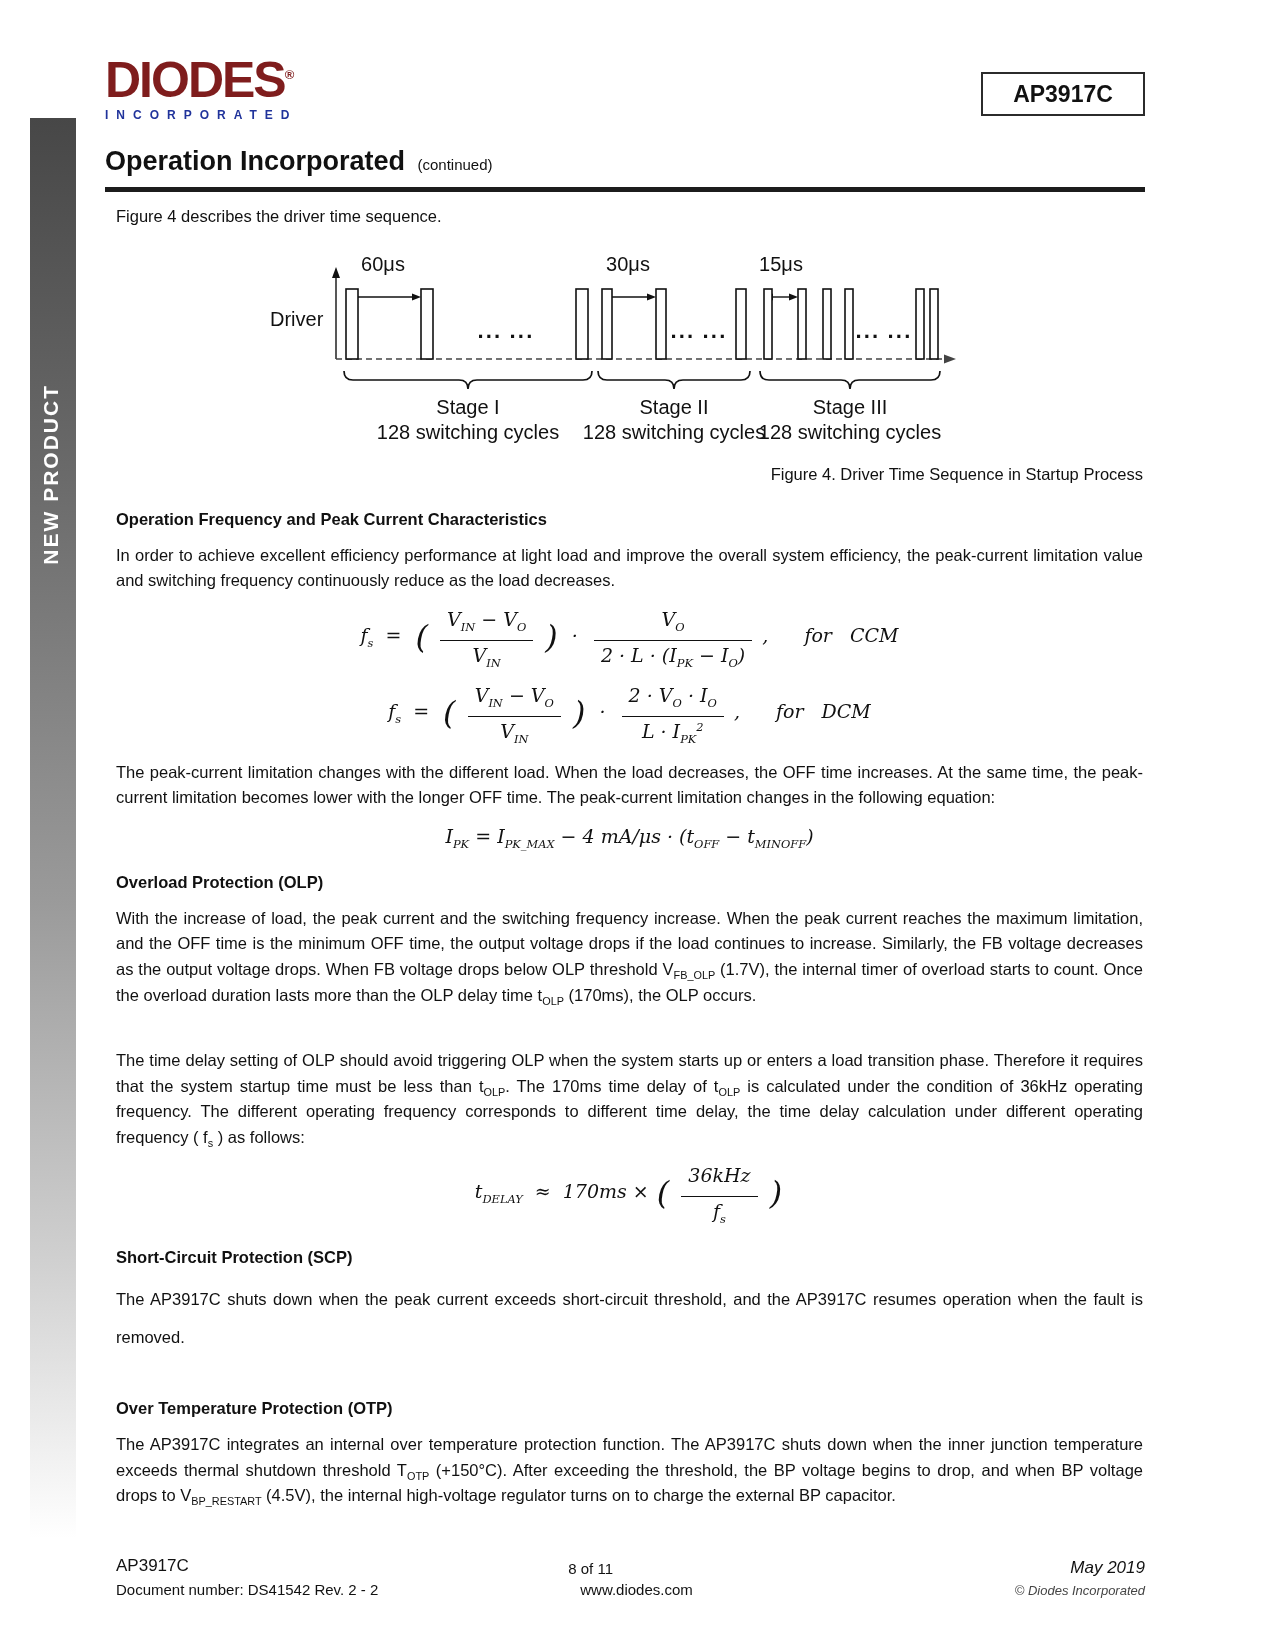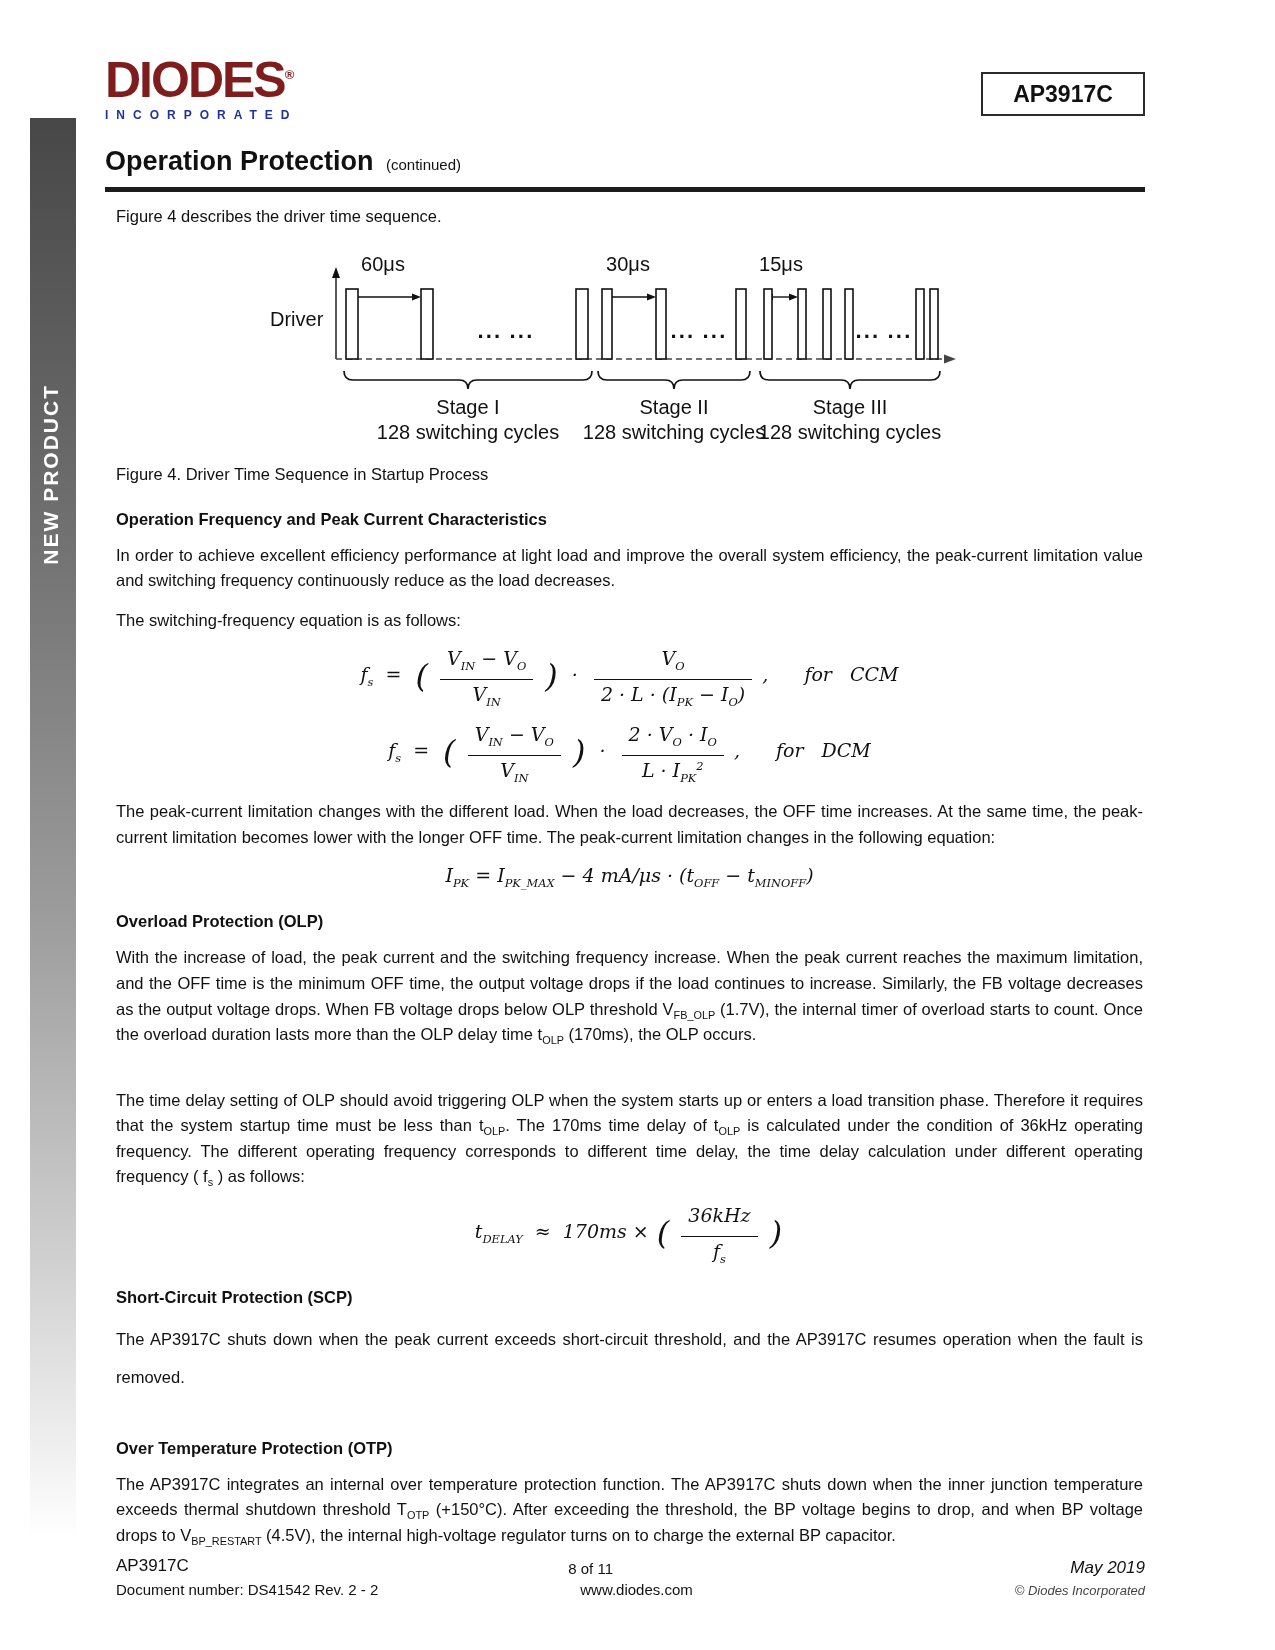--- a/index.html
+++ b/index.html
@@ -49,21 +49,21 @@
   
   figure { margin:14px 0 0; }
   .wave-svg { display:block; margin-left:150px; }
   .fig-text { font-family:"Liberation Sans",sans-serif; font-size:20px; fill:#111; }
   .fig-dots { font-family:"Liberation Sans",sans-serif; font-size:22px; font-weight:bold; fill:#111; letter-spacing:1px; }
   .pulse { fill:#ffffff; stroke:#111; stroke-width:1.6; }
   .meas { stroke:#111; stroke-width:1.4; }
   .brace { fill:none; stroke:#111; stroke-width:1.7; }
   .dashline { stroke:#444; stroke-width:1.3; stroke-dasharray:6 4; fill:none; }
   .solidline { stroke:#111; stroke-width:1.4; }
-  figcaption { text-align:left; font-size:16.5px; margin:16px 0 4px; }
+  figcaption { text-align:right; font-size:16.5px; margin:16px 0 4px; }
 
   
   .equation {
     text-align:center; font-family:"DejaVu Serif",serif; font-style:italic;
     font-size:19px; margin:7px 0 18px; color:#111;
   }
   .equation sub { font-size:0.6em; }
   .equation sup { font-size:0.6em; }
   .equation .mop { margin:0 6px; }
   .equation .paren { font-size:32px; vertical-align:middle; margin:0 2px; }
@@ -99,21 +99,21 @@
   <span class="sidebar-text">NEW PRODUCT</span>
 </div>
 
 <div class="logo">
   <div class="logo-text"><span>DIODES</span><span class="logo-reg">®</span></div>
   <div class="logo-sub">INCORPORATED</div>
 </div>
 <div class="part-box">AP3917C</div>
 
 <div class="title-row">
-  <h1>Operation Protection</h1>
+  <h1>Operation Incorporated</h1>
   <span class="continued">(continued)</span>
 </div>
 <div class="title-rule"></div>
 
 <div class="content">
 
   <p>Figure 4 describes the driver time sequence.</p>
 
   <figure>
     <svg class="wave-svg" width="700" height="205" viewBox="0 0 700 205">
@@ -183,21 +183,20 @@
       <text class="fig-text" x="408" y="170" text-anchor="middle">Stage II</text>
       <text class="fig-text" x="408" y="195" text-anchor="middle">128 switching cycles</text>
       <text class="fig-text" x="584" y="170" text-anchor="middle">Stage III</text>
       <text class="fig-text" x="584" y="195" text-anchor="middle">128 switching cycles</text>
     </svg>
     <figcaption>Figure 4. Driver Time Sequence in Startup Process</figcaption>
   </figure>
 
   <h2>Operation Frequency and Peak Current Characteristics</h2>
   <p>In order to achieve excellent efficiency performance at light load and improve the overall system efficiency, the peak-current limitation value and switching frequency continuously reduce as the load decreases.</p>
-  <p>The switching-frequency equation is as follows:</p>
 
   <div class="equation">
     <span>f<sub>s</sub></span>
     <span class="mop">=</span>
     <span class="paren">(</span>
     <span class="frac">
       <span class="num">V<sub>IN</sub> − V<sub>O</sub></span>
       <span class="den">V<sub>IN</sub></span>
     </span>
     <span class="paren">)</span>

